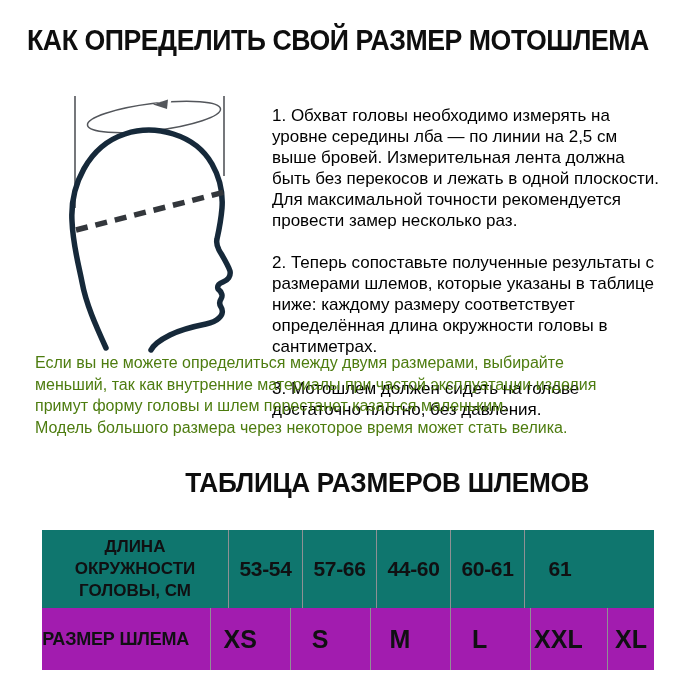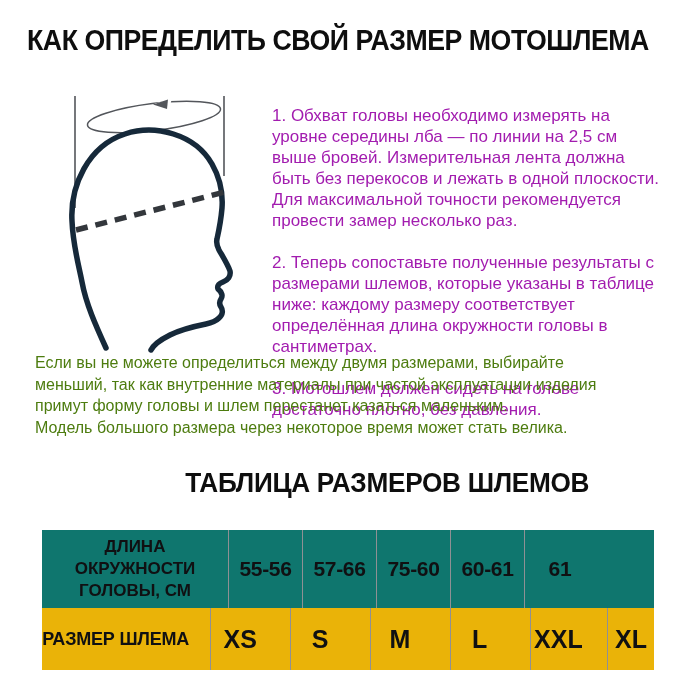--- a/index.html
+++ b/index.html
@@ -8,35 +8,35 @@
   .page { position:relative; width:700px; height:700px; background:#fff; }
 
   .main-title { position:absolute; top:24px; left:0; width:666px; text-align:center; }
   .main-title span { display:inline-block; white-space:nowrap; font-weight:bold;
                      font-size:29px; letter-spacing:-0.5px; color:#0e0e0e;
                      transform:scaleX(0.92); transform-origin:center; }
 
   .figure { position:absolute; left:30px; top:86px; width:255px; height:268px; }
 
   .steps { position:absolute; left:272px; top:84px; width:422px;
-           font-size:17px; line-height:21px; color:#a21caf; white-space:pre-line; }
+           font-size:17px; line-height:21px; color:#000000; white-space:pre-line; }
   .steps .step { white-space:pre-line; }
 
   .note { position:absolute; left:35px; top:352px; width:650px;
           font-size:16px; line-height:21.5px; color:#4d7c0f; white-space:pre-line; }
 
   .table-title { position:absolute; top:468px; left:0; width:700px; text-align:center;margin-left:37px; }
   .table-title span { display:inline-block; white-space:nowrap; font-weight:bold;
                       font-size:27px; color:#0e0e0e; transform:scaleX(0.97);
                       transform-origin:center; letter-spacing:-0.3px; }
 
   .size-table { position:absolute; left:42px; top:530px; width:612px; }
   .trow { display:flex; width:100%; }
   .trow.header { background:#0f766e; height:78px; }
-  .trow.body   { background:#eab308; height:62px;gap:21px; }
+  .trow.body   { background:#a21caf; height:62px;gap:21px; }
   .tcell { display:flex; align-items:center; justify-content:center;
            text-align:center; font-weight:bold; color:#101012; }
   .tcell + .tcell { border-left:1px solid #8f9094; }
   .tcell:nth-child(1) { width:186px; }
   .tcell:nth-child(2), .tcell:nth-child(3), .tcell:nth-child(4),
   .tcell:nth-child(5) { width:74px; }
   .tcell:nth-child(6) { width:71px; }
   .tcell:nth-child(7) { width:59px; }
   .circ-label { font-size:17px; line-height:22px; white-space:pre-line; }
   .circ-val   { font-size:21px; letter-spacing:-0.3px; }
@@ -109,23 +109,23 @@
 
   <div class="table-title">
     <span>ТАБЛИЦА РАЗМЕРОВ ШЛЕМОВ</span>
   </div>
 
   <div class="size-table">
     <div class="trow header">
       <div class="tcell circ-label">ДЛИНА
 ОКРУЖНОСТИ
 ГОЛОВЫ, СМ</div>
-      <div class="tcell circ-val">55-56</div>
+      <div class="tcell circ-val">53-54</div>
       <div class="tcell circ-val">57-66</div>
-      <div class="tcell circ-val">75-60</div>
+      <div class="tcell circ-val">44-60</div>
       <div class="tcell circ-val">60-61</div>
       <div class="tcell circ-val">61</div>
     </div>
     <div class="trow body">
       <div class="tcell size-label">РАЗМЕР ШЛЕМА</div>
       <div class="tcell size-val">XS</div>
       <div class="tcell size-val">S</div>
       <div class="tcell size-val">M</div>
       <div class="tcell size-val">L</div>
       <div class="tcell size-val">XXL</div>

